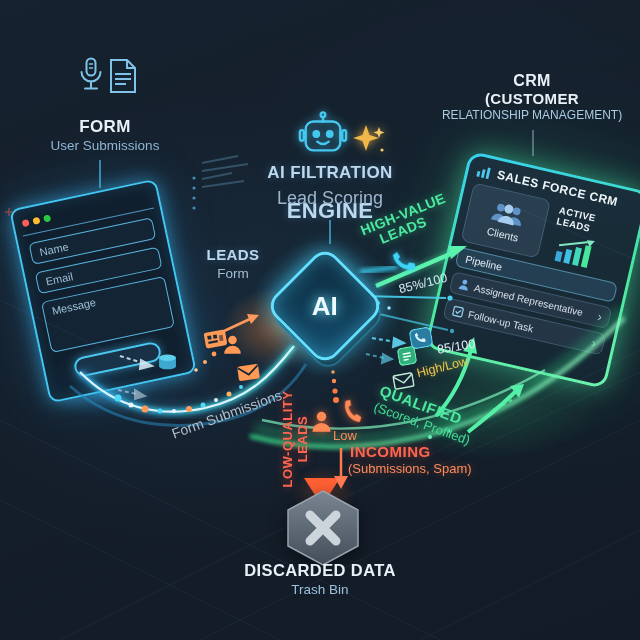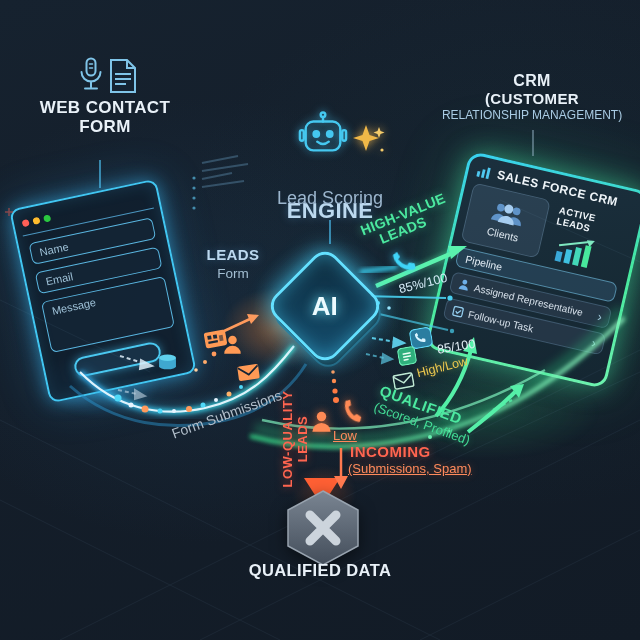--- a/index.html
+++ b/index.html
@@ -10,21 +10,21 @@
       radial-gradient(500px 380px at 82% 38%, rgba(30,80,90,.14), transparent 70%),
       linear-gradient(160deg,#16222f 0%, #141e2a 45%, #121b26 100%);
     font-family:"Liberation Sans", sans-serif;
   }
   .abs{position:absolute;}
   .ctr{text-align:center;}
   .ttl{font-weight:800;color:#e9f1f8;letter-spacing:.4px;}
   .sub{color:#8fb6d4;}
   .cyanttl{font-weight:800;color:#bcd9ef;letter-spacing:.4px;text-shadow:0 0 8px rgba(110,190,250,.35);}
   .green{color:#4ce9a0;text-shadow:0 0 9px rgba(70,235,160,.55);}
-  .orangetxt{color:#ff8a5c;text-shadow:0 0 8px rgba(255,120,60,.45);text-decoration:underline;}
+  .orangetxt{color:#ff8a5c;text-shadow:0 0 8px rgba(255,120,60,.45);}
   .redtxt{color:#ff6550;text-shadow:0 0 9px rgba(255,90,60,.5);}
   .glow{border-radius:50%;filter:blur(2px);}
   
   #form-window{
     left:28px;top:192px;width:150px;height:198px;transform:rotate(-12deg);
     background:rgba(15,30,45,.74);border:2px solid #41c6f2;border-radius:10px;
     box-shadow:0 0 18px rgba(60,190,250,.55), 0 0 46px rgba(50,170,240,.25), inset 0 0 16px rgba(60,190,250,.16);
     z-index:3;padding:6px 10px;box-sizing:border-box;
   }
   #form-window .titlebar{height:16px;border-bottom:1.5px solid rgba(95,190,240,.75);display:flex;align-items:center;gap:4px;margin:0 -4px 8px;padding:0 2px 4px;}
@@ -218,22 +218,22 @@
       <path d="M13,24.5 V30 M7,31.5 h12"></path>
     </svg>
   </span>
   <span class="abs" style="left:108px;top:57px;z-index:5;">
     <svg width="30" height="38" viewBox="0 0 30 36" fill="rgba(20,40,58,.4)" stroke="#7fc4e8" stroke-width="2">
       <path d="M3,2 h16 l8,8 v24 H3 z"></path>
         <path d="M19,2 v8 h8" fill="none"></path>
       <path d="M7,16 h16 M7,21 h16 M7,26 h11" stroke-width="2" fill="none"></path>
     </svg>
   </span>
-  <div class="abs ctr ttl" style="left:5px;top:98px;width:200px;font-size:17px;z-index:5;">WEB CONTACT</div>
   <div class="abs ctr ttl" style="left:5px;top:117px;width:200px;font-size:17px;z-index:5;">FORM</div>
+  <div class="abs ctr sub" style="left:5px;top:138px;width:200px;font-size:13.5px;z-index:5;">User Submissions</div>
 
   <div class="abs" id="form-window">
     <div class="titlebar">
       <span class="tl-dot" style="background:#ff5f57;"></span>
       <span class="tl-dot" style="background:#febc2e;"></span>
       <span class="tl-dot" style="background:#2ac840;"></span>
     </div>
     <div class="field">Name</div>
     <div class="field">Email</div>
     <div class="field msg">Message</div>
@@ -252,20 +252,21 @@
       <path d="M20,32 q6,5 12,0"></path>
     </svg>
   </span>
   <span class="abs" style="left:352px;top:122px;z-index:5;filter:drop-shadow(0 0 5px rgba(250,190,80,.8));">
     <svg width="34" height="38" viewBox="0 0 34 36">
       <path d="M14,2 L17.5,12 27,15 17.5,18 14,28 10.5,18 1,15 10.5,12 Z" fill="#f0b848"></path>
       <path d="M27,4 l1.5,4 4,1.5 -4,1.5 -1.5,4 -1.5,-4 -4,-1.5 4,-1.5 z" fill="#f6cc6a"></path>
       <circle cx="30" cy="27" r="1.6" fill="#f6cc6a"></circle>
     </svg>
   </span>
+  <div class="abs ctr cyanttl" style="left:230px;top:163px;width:200px;font-size:17px;z-index:5;">AI FILTRATION</div>
   <div class="abs ctr cyanttl" style="left:230px;top:198px;width:200px;font-size:22px;z-index:5;">ENGINE</div>
   <div class="abs ctr" style="left:230px;top:188px;width:200px;font-size:18px;color:#9cb6ce;z-index:5;">Lead Scoring</div>
 
   <div class="abs" id="chip-shadow"></div>
   <div class="abs" id="ai-chip">
     <span>AI</span>
   </div>
 
   <div class="abs ctr cyanttl" style="left:158px;top:246px;width:150px;font-size:15px;z-index:5;">LEADS</div>
   <div class="abs ctr" style="left:158px;top:266px;width:150px;font-size:13.5px;color:#a3bed2;z-index:5;">Form</div>
@@ -353,21 +354,22 @@
       <defs>
           <linearGradient id="hexg" x1="0" y1="0" x2="0" y2="1">
         <stop offset="0" stop-color="#7a8592"></stop>
             <stop offset="1" stop-color="#434d5a"></stop>
           </linearGradient>
         </defs>
       <polygon points="42,3 77,22 77,58 42,77 7,58 7,22" fill="url(#hexg)" stroke="#98a3af" stroke-width="1.5"></polygon>
       <path d="M29,27 L55,53 M55,27 L29,53" stroke="#ccd4dc" stroke-width="9" stroke-linecap="round"></path>
     </svg>
   </span>
-  <div class="abs ctr ttl" style="left:220px;top:561px;width:200px;font-size:16.5px;z-index:5;">QUALIFIED DATA</div>
+  <div class="abs ctr ttl" style="left:220px;top:561px;width:200px;font-size:16.5px;z-index:5;">DISCARDED DATA</div>
+  <div class="abs ctr sub" style="left:220px;top:582px;width:200px;font-size:13.5px;color:#9cc0dc;z-index:5;">Trash Bin</div>
 
   <div class="abs ctr ttl" style="left:422px;top:72px;width:220px;font-size:16px;z-index:5;">CRM</div>
   <div class="abs ctr ttl" style="left:422px;top:90px;width:220px;font-size:15px;z-index:5;">(CUSTOMER</div>
   <div class="abs ctr" style="left:422px;top:108px;width:220px;font-size:12px;color:#a9cbe3;z-index:5;">RELATIONSHIP MANAGEMENT)</div>
 
   <div class="abs" id="crm-panel">
     <div id="crm-inner">
       <div class="crm-head">
         <span>
           <svg width="15" height="14" viewBox="0 0 16 14">

